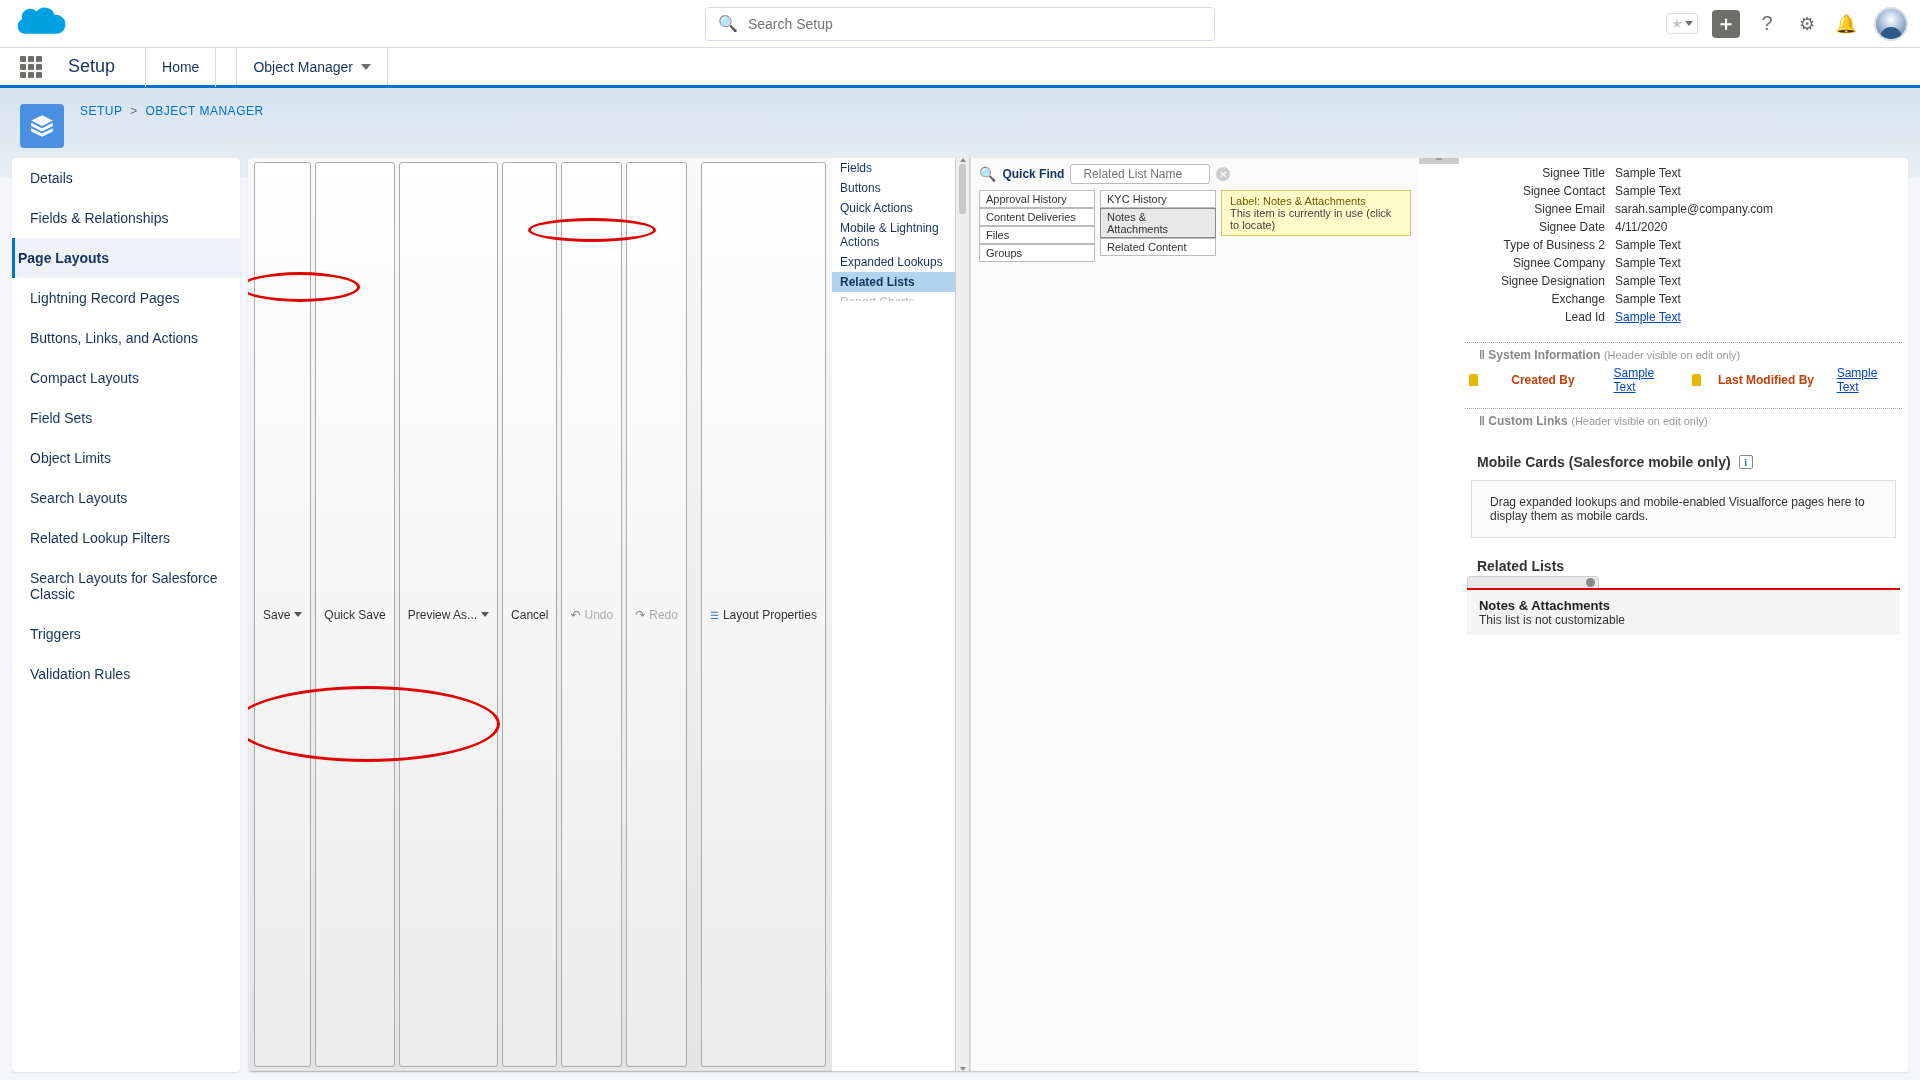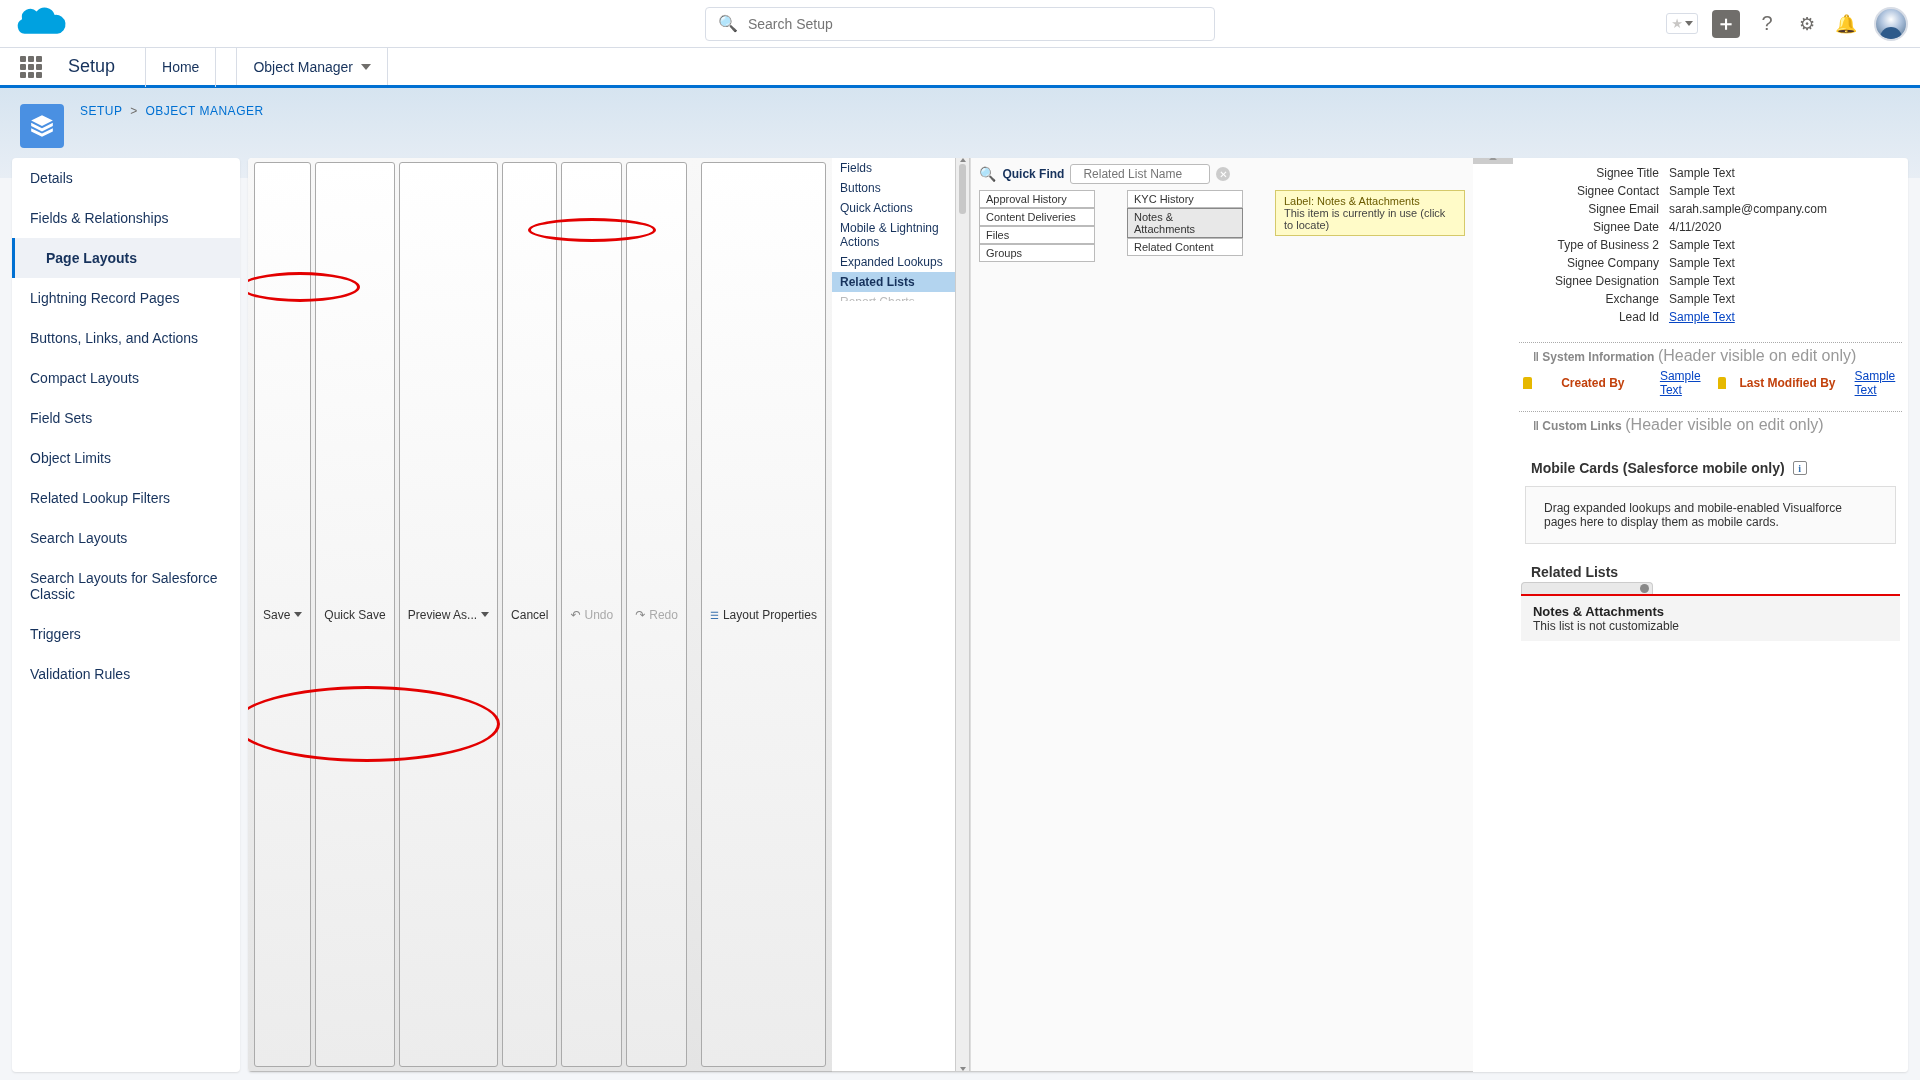--- a/index.html
+++ b/index.html
@@ -31,21 +31,21 @@
 .page-header-band { background: linear-gradient(#d6e4f0, #e8eef5); padding: 16px 20px 30px; display: flex; align-items: flex-start; gap: 16px; }
 .obj-icon { width: 44px; height: 44px; background: #4a90e2; border-radius: 4px; display: flex; align-items: center; justify-content: center; }
 .obj-icon svg { fill: #fff; }
 .breadcrumb { font-size: 12px; color: #0070d2; letter-spacing: .5px; }
 .breadcrumb span { color: #706e6b; margin: 0 4px; }
 
 
 .body-row { display: flex; margin-top: -20px; padding: 0 12px; gap: 8px; height: calc(1080px - 48px - 40px - 78px); }
 .side-panel { width: 228px; background: #fff; border-radius: 4px; overflow-y: auto; box-shadow: 0 1px 2px rgba(0,0,0,.1); }
 .side-item { padding: 12px 18px; font-size: 14px; color: #16325c; cursor: pointer; }
-.side-item.active { background: #eef1f6; border-left: 3px solid #0070d2; font-weight: bold; padding-left: 31px; }
+.side-item.active { background: #eef1f6; border-left: 3px solid #0070d2; font-weight: bold; padding-left: 3px; }
 
 .main-panel { flex: 1; background: #fff; border-radius: 4px; box-shadow: 0 1px 2px rgba(0,0,0,.1); display: flex; flex-direction: row; overflow: hidden; }
 
 
 .layout-toolbar { background: linear-gradient(#f8f8f8,#e4e4e4); border-bottom: 1px solid #bbb; padding: 4px 6px; display: flex; gap: 4px; font-size: 12px; }
 .lt-btn { background: linear-gradient(#fff,#ececec); border: 1px solid #aaa; border-radius: 3px; padding: 2px 8px; font-size: 12px; cursor: pointer; display: flex; align-items: center; gap: 4px; color: #333; }
 .lt-btn.disabled { color: #aaa; cursor: default; }
 .lt-btn .mini-tri { width:0; height:0; border-left:4px solid transparent; border-right:4px solid transparent; border-top:5px solid #555; }
 .lt-btn .arrow-undo::before{content:"↶"; color:#888;}
 .lt-btn .arrow-redo::before{content:"↷"; color:#888;}
@@ -60,21 +60,21 @@
 .cat-scroll .tri-down{position:absolute;bottom:0;left:4px;width:0;height:0;border-left:3px solid transparent;border-right:3px solid transparent;border-top:4px solid #888;}
 .cat-item { padding: 3px 8px; cursor: pointer; }
 .cat-item.selected { background: #b3d4ef; font-weight: bold; }
 .cat-item.cutoff { color:#bbb; max-height:9px; overflow:hidden;}
 
 .palette-body { flex:1; padding: 6px 8px 12px; background: #fafafa; border-left:1px solid #ddd; }
 .quickfind-row { display:flex; align-items:center; gap:6px; font-size:12px; margin-bottom:6px;}
 .quickfind-row .magnifier{ color:#3b73af; font-size:14px;}
 .quickfind-row input{ border:1px solid #bbb; border-radius:3px; padding:2px 12px; width:140px; font-size:12px; background:#fff; color:#999;}
 .quickfind-row .clear-x{ width:14px;height:14px;border-radius:50%;background:#ccc;color:#fff;display:flex;align-items:center;justify-content:center;font-size:10px;cursor:pointer;}
-.pal-grid { display: flex; gap: 32px; align-items:flex-start;}
+.pal-grid { display: flex; gap: 5px; align-items:flex-start;}
 .pal-col { display:flex; flex-direction:column; gap:0; }
 .pal-chip { width: 116px; border:1px solid #bbb; background:#fff; padding: 2px 6px; font-size:11px; color:#333; cursor: move; }
 .pal-chip.active-chip { background:#e8e8e8; border-color:#888;}
 .tooltip-box { background:#fffbc8; border:1px solid #d5c96a; font-size:11px; padding:4px 8px; width:190px;}
 .tooltip-box .tt-label{font-weight:normal; color:#6b5b00;}
 .tooltip-box .tt-body{color:#444;}
 
 
 .canvas-scroll { flex:1; overflow-y:auto; background:#fff; position:relative; }
 .handle-bar { height:6px; background:#e5e5e5; border-top:1px solid #ccc; border-bottom:1px solid #ccc; display:flex; justify-content:center; align-items:center;}
@@ -82,21 +82,21 @@
 .handle-bar .grip::before{content:""; position:absolute; left:16px; top:-3px; width:0;height:0;border-left:4px solid transparent;border-right:4px solid transparent;border-bottom:4px solid #999;}
 
 .fields-table { width: 100%; display: flex; padding: 6px 6px;}
 .fields-labels { width:140px; text-align:right; font-size:12px; color:#333;}
 .fields-values { flex:1; font-size:12px; color:#333; padding-left:10px;}
 .frow { height:18px; line-height:18px; }
 .frow .link{ color:#0645c4; text-decoration:underline; cursor:pointer;}
 
 .section-sep { border-top:1px dotted #aaa; margin:10px 6px 4px;}
 .section-title { font-size:12px; font-weight:bold; color:#888; margin-left:10px; display:inline-block;}
-.section-sub { font-size:16px; color:#999; font-weight:normal;}
+.section-sub { font-size:11px; color:#999; font-weight:normal;}
 .lock-ico{ display:inline-block; width:10px;height:12px;background:#e6b800;border-radius:2px 2px 0 0;margin-right:4px;vertical-align:middle;}
 .sys-row{ display:flex; padding:4px 10px; font-size:12px;}
 .sys-col{ flex:0 0 48%; display:flex; align-items:center;}
 .sys-col .lbl{width:130px;text-align:center;font-weight:bold;color:#c2410c;margin-right:10px;}
 .sys-col .lnk{color:#0645c4;text-decoration:underline;cursor:pointer;}
 
 .mc-heading { font-size:14px; font-weight:bold; color:#333; margin:26px 0 10px 18px; display:flex; align-items:center; gap:8px;}
 .mc-heading .info-i{ width:14px;height:14px;border:1px solid #888;border-radius:2px;font-size:10px;display:flex;align-items:center;justify-content:center;color:#3b73af;font-weight:bold;font-family:serif;}
 .mc-dropzone { margin:0 12px; border:1px solid #ddd; background:#fafafa; padding:14px 18px; font-size:12px; color:#333;}
 .rl-heading { font-size:14px; font-weight:bold; color:#333; margin:20px 0 2px 18px;}
@@ -189,22 +189,22 @@
 
   <div class="side-panel" id="side-panel">
       <div class="side-item">Details</div>
       <div class="side-item">Fields &amp; Relationships</div>
       <div class="side-item active">Page Layouts</div>
       <div class="side-item">Lightning Record Pages</div>
       <div class="side-item">Buttons, Links, and Actions</div>
       <div class="side-item">Compact Layouts</div>
       <div class="side-item">Field Sets</div>
       <div class="side-item">Object Limits</div>
+      <div class="side-item">Search Layouts</div>
       <div class="side-item">Related Lookup Filters</div>
-      <div class="side-item">Search Layouts</div>
       <div class="side-item">Search Layouts for Salesforce Classic</div>
       <div class="side-item">Triggers</div>
       <div class="side-item">Validation Rules</div>
     </div>
 
   <div class="main-panel" style="position:relative;">
     <div class="main-scroll-stub">
         <div class="sthumb"></div>
       </div>
 

